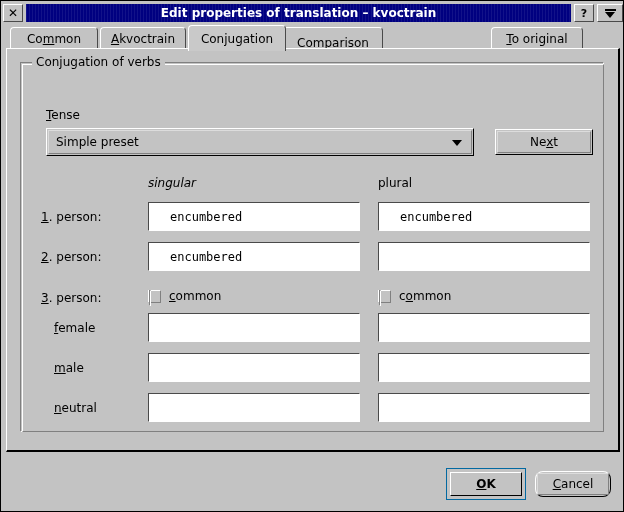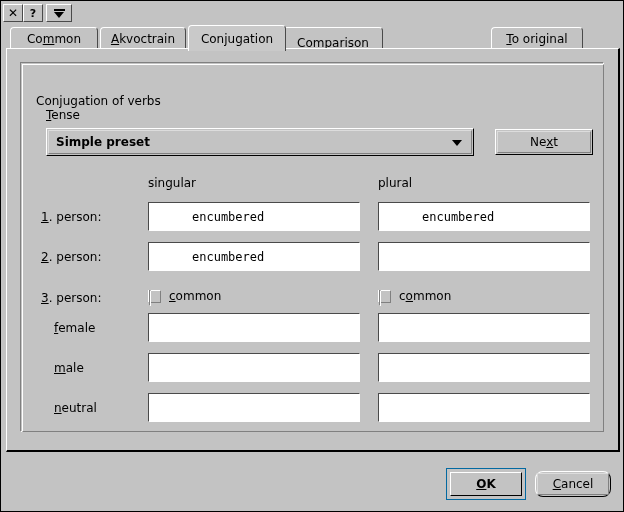--- a/index.html
+++ b/index.html
@@ -150,21 +150,20 @@
     border-bottom: 1px solid #808080;
     pointer-events: none;
   }
   .group-title {
     position: absolute;
     left: 11px; top: -8px;
     background: #c3c3c3;
     padding: 0 4px;
     font-size: 12px;
     z-index: 2;
-    margin-top: 39px;
   }
 
   
   .lbl {
     position: absolute;
     font-size: 12px;
     white-space: nowrap;
     color: #000;
   }
   u { text-decoration: underline; }
@@ -251,26 +250,25 @@
     border-top: 1px solid #4a4a4a;
     border-left: 1px solid #4a4a4a;
     border-right: 1px solid #ffffff;
     border-bottom: 1px solid #ffffff;
     display: flex;
     align-items: center;
     cursor: text;
     overflow: hidden;
   }
   .field-text {
-    padding-left: 12px;
+    padding-left: 21px;
     font-size: 12px;
     font-family: "DejaVu Sans Mono", "Liberation Mono", monospace;
     color: #000;
     white-space: nowrap;
-    margin-left: 31px;
   }
 
   .checkrow {
     position: absolute;
     display: flex;
     align-items: center;
     cursor: default;
   }
   .checkbox {
     width: 13px; height: 13px;
@@ -298,20 +296,21 @@
 </style>
 </head>
 <body>
 
 <div class="window">
 
   <div class="titlebar">
     <div class="title-btn">
       <span class="x-glyph">✕</span>
     </div>
+    <div class="title-text">Edit properties of translation – kvoctrain</div>
     <div class="title-btn">
       <span>?</span>
     </div>
     <div class="title-btn wide" style="margin-left:3px;">
       <span class="shade-ico">
         <span class="bar"></span>
         <span class="tri-down"></span>
       </span>
     </div>
   </div>
@@ -334,32 +333,32 @@
     </div>
   </div>
 
   <div class="tabpage">
 
     <div class="groupbox">
       <div class="group-title">Conjugation of verbs</div>
 
       <div class="lbl" style="left:25px; top:45px;"><span></span><u>T</u><span>ense</span></div>
 
-      <div class="combo" style="left:25px; top:65px; width:428px; height:28px;font-weight:bold;">
+      <div class="combo" style="left:25px; top:65px; width:428px; height:28px;">
         <div class="combo-inner"></div>
         <div class="combo-text">Simple preset</div>
         <div class="combo-arrow"></div>
       </div>
 
       <div class="btn" style="left:474px; top:66px; width:98px; height:26px;">
         <span class="inner"></span>
         <span class="cap"><span>Ne</span><u>x</u><span>t</span></span>
       </div>
 
-      <div class="lbl" style="left:127px; top:113px;">singular</div>
+      <div class="lbl" style="left:127px; top:113px;font-style:italic;">singular</div>
       <div class="lbl" style="left:357px; top:113px;">plural</div>
 
       <div class="lbl" style="left:20px; top:147px;"><u>1</u><span>. person:</span></div>
       <div class="field" style="left:127px; top:139px; width:212px; height:29px;">
         <span class="field-text">encumbered</span>
       </div>
       <div class="field" style="left:357px; top:139px; width:212px; height:29px;">
         <span class="field-text">encumbered</span>
       </div>
 

